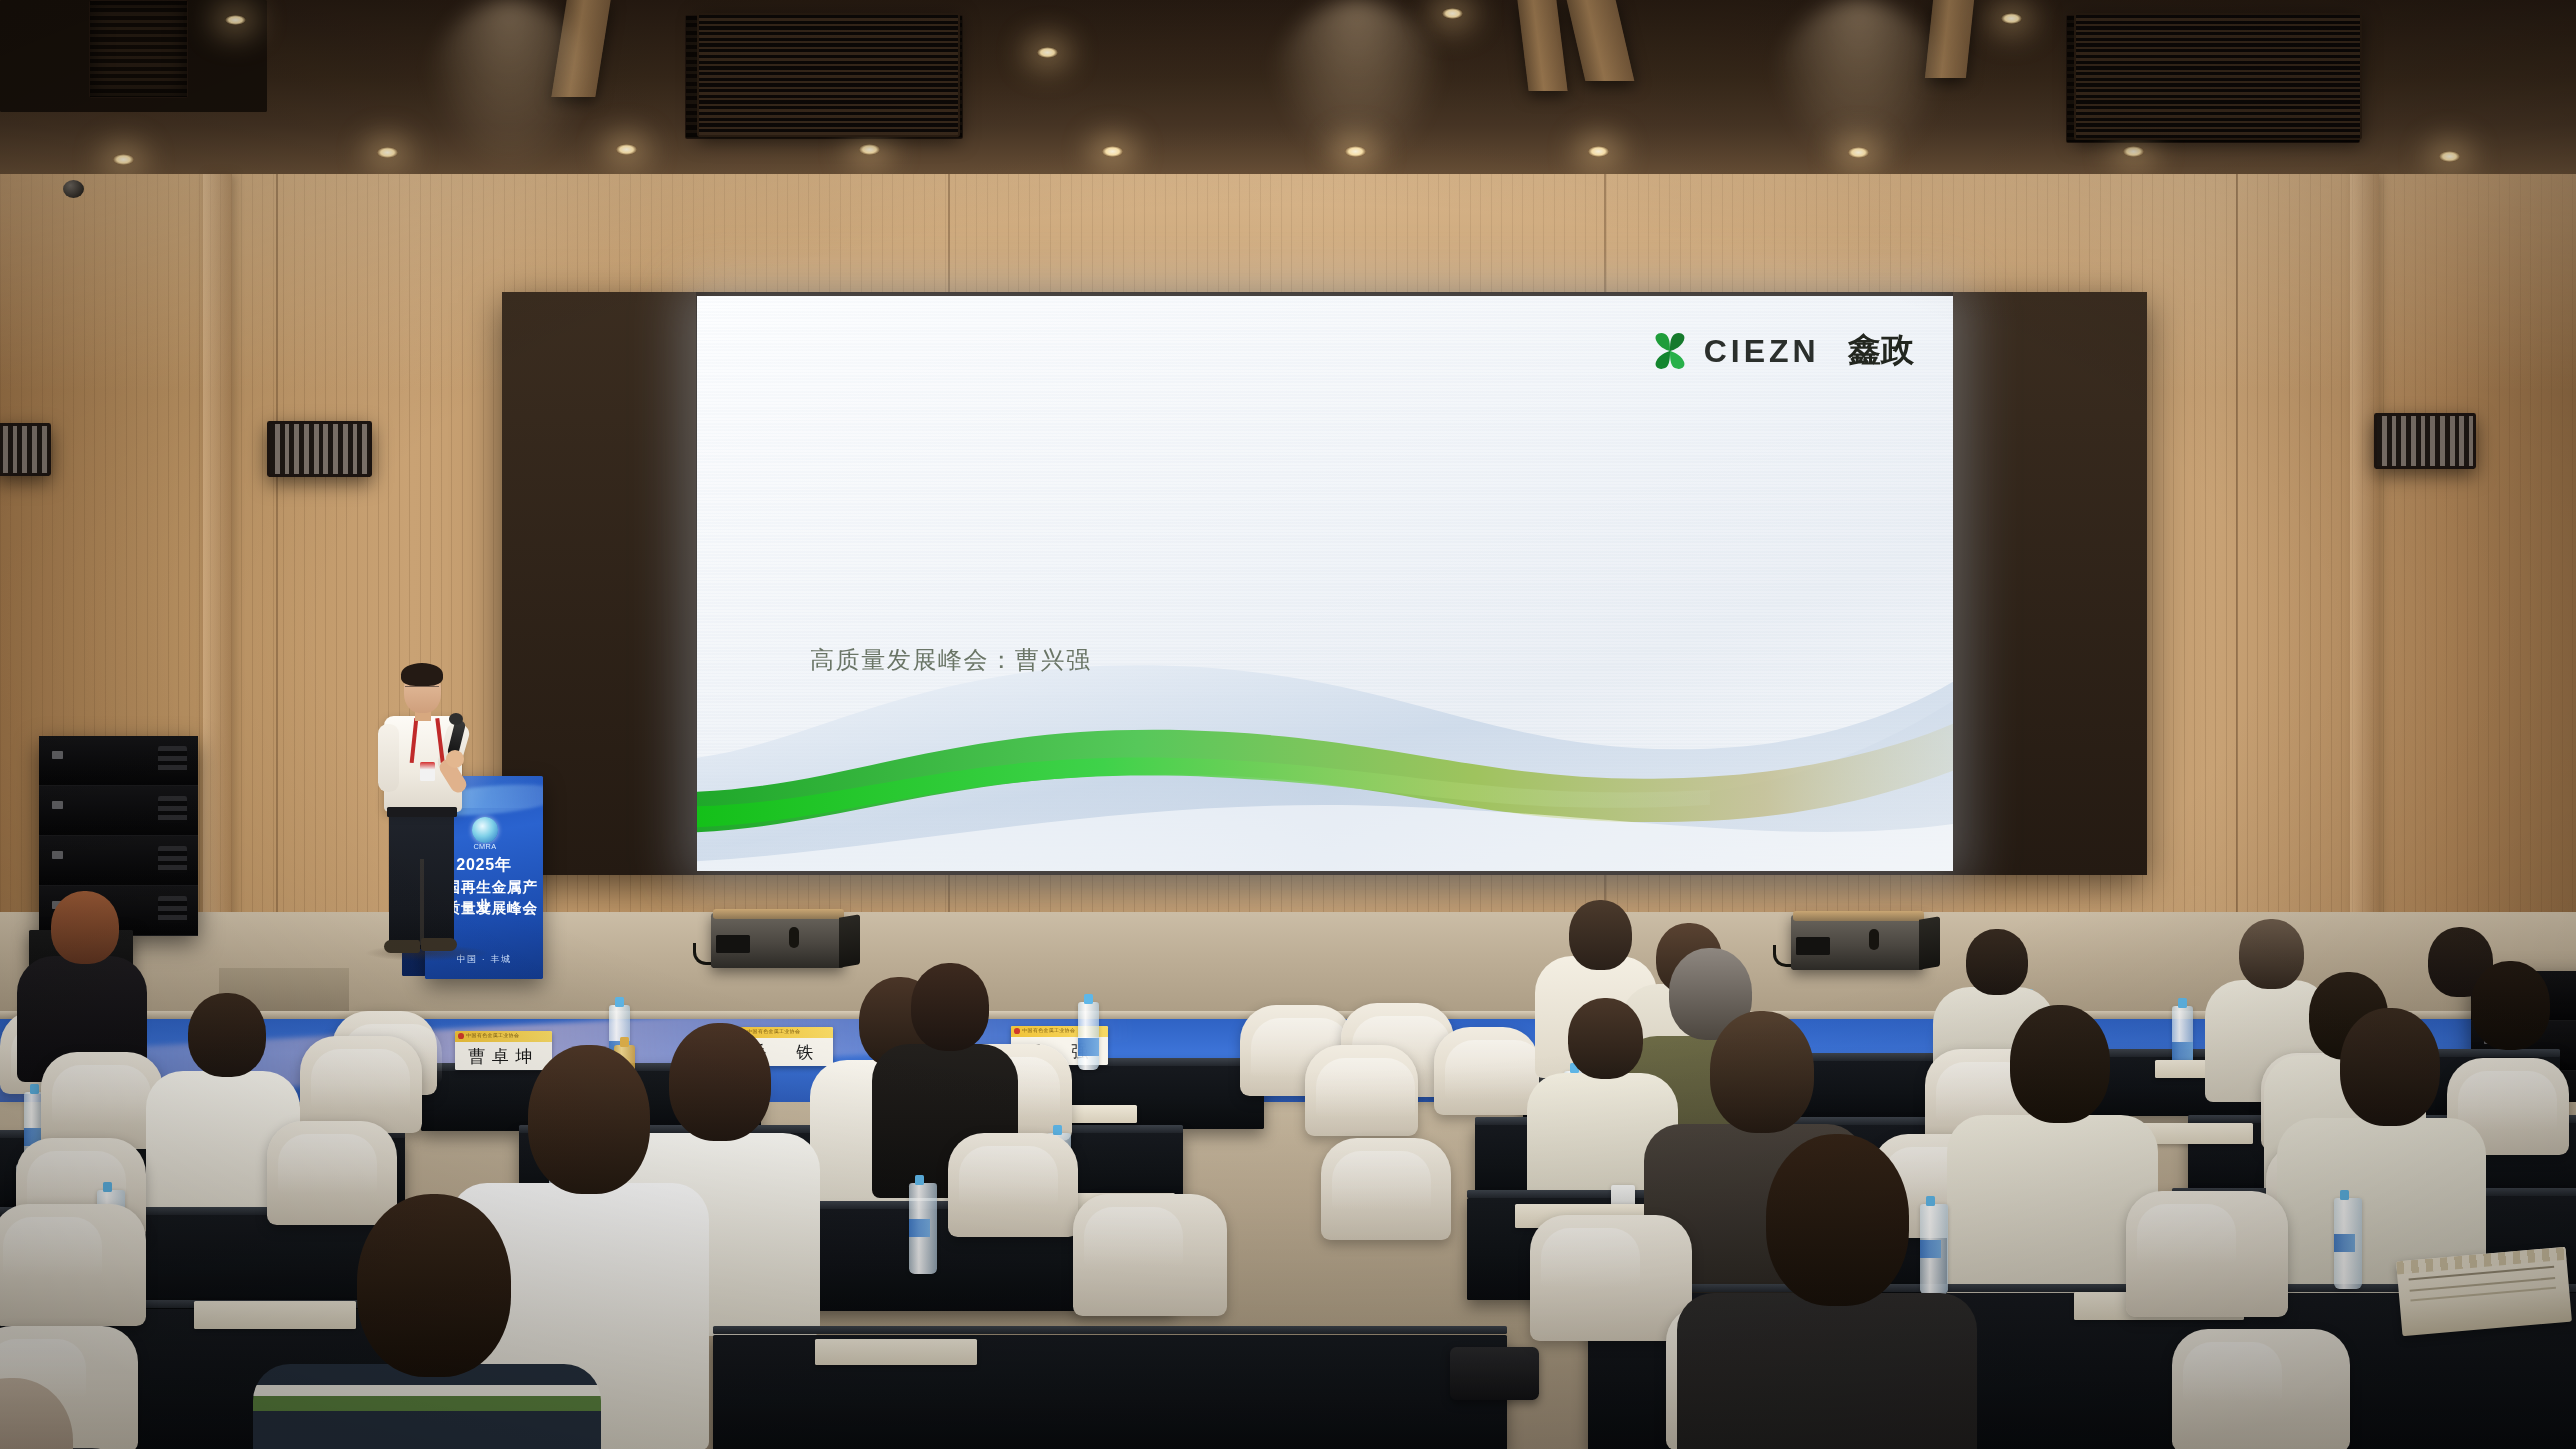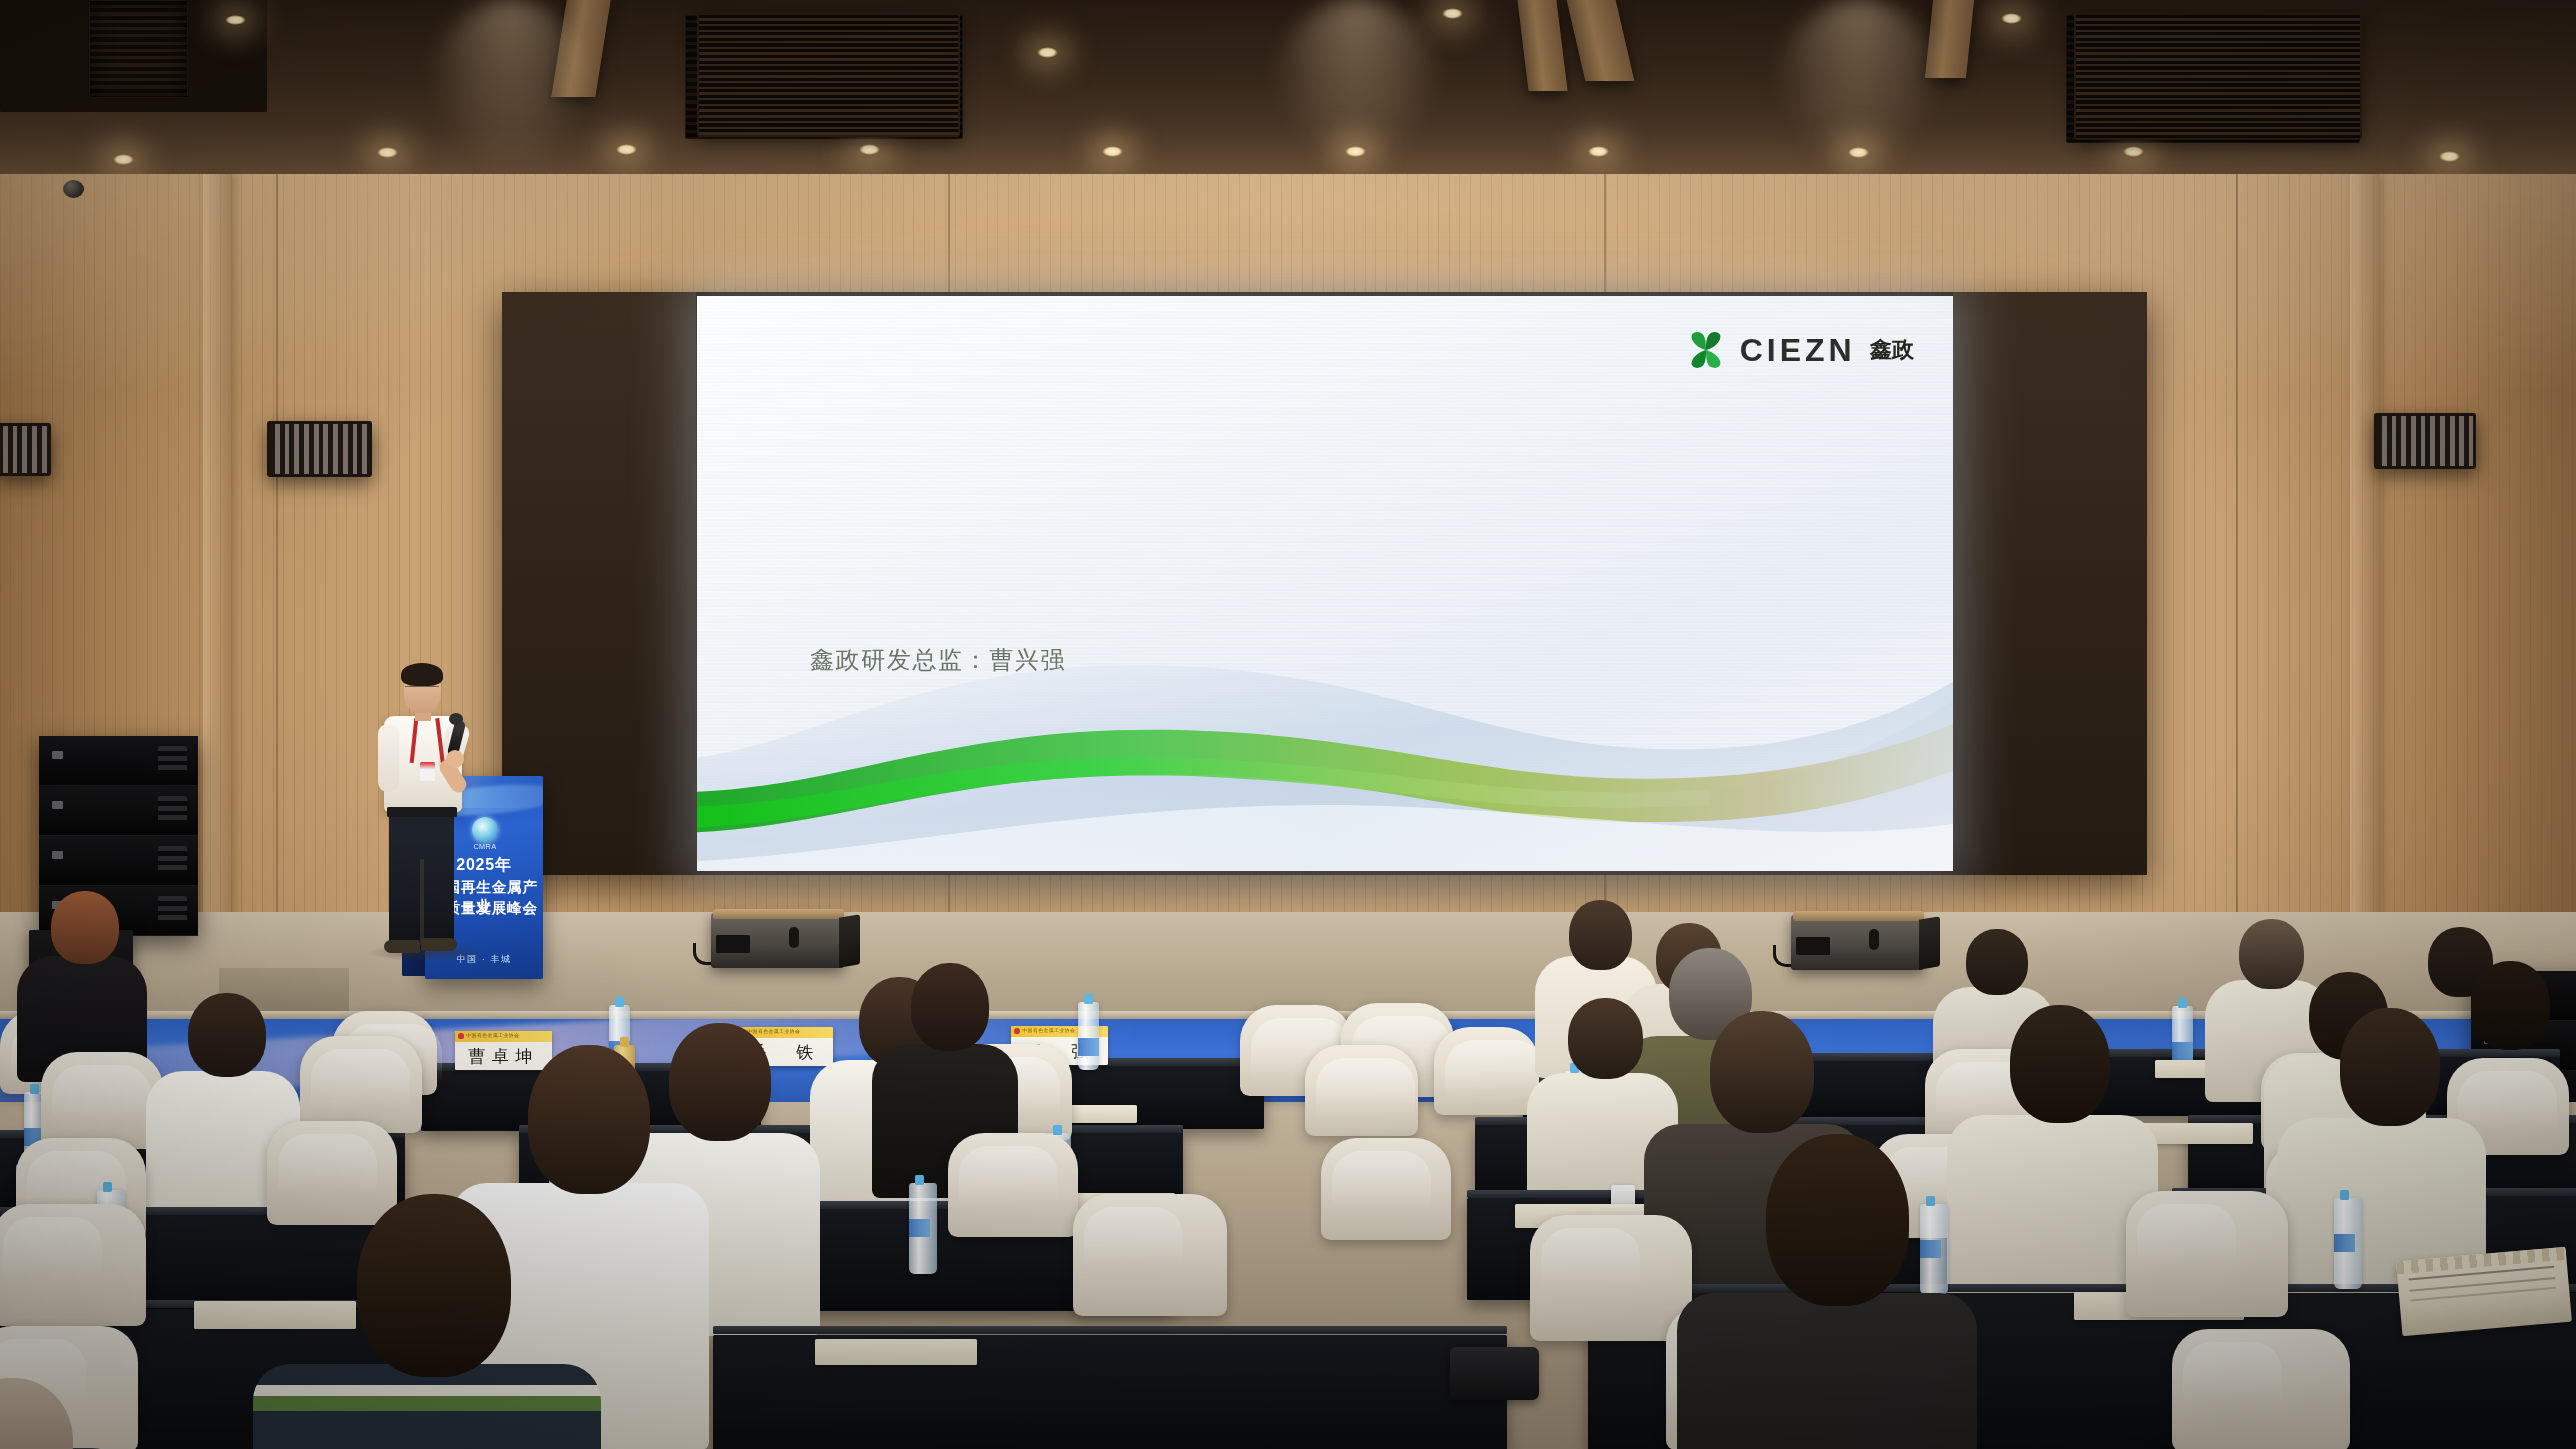--- a/index.html
+++ b/index.html
@@ -54,21 +54,21 @@
 
   .slide{position:absolute;left:697px;top:296px;width:1256px;height:575px;overflow:hidden;
     background:linear-gradient(160deg,#fdfeff 0%,#f2f5f9 38%,#e9eef4 68%,#f4f7fa 100%);
     box-shadow:0 0 49px 14.6px rgba(200,215,235,.30);}
   .slide::after{content:"";position:absolute;inset:0;pointer-events:none;
     background:repeating-linear-gradient(0deg,rgba(255,255,255,.09) 0 1.6px,rgba(205,215,228,.09) 1.6px 3.2px);}
 
   .slide-logo{position:absolute;right:39px;top:32px;display:flex;align-items:center;gap:11.3px;z-index:3;}
   .logo-mark{width:44px;height:44px;position:relative;}
   .logo-text{font-weight:bold;font-size:32px;letter-spacing:4px;color:#2b2f2c;line-height:1;}
-  .logo-cn{font-weight:bold;font-size:22px;color:#22261f;margin-left:3px;}
+  .logo-cn{font-weight:bold;font-size:33px;color:#22261f;margin-left:17px;}
 
   .slide-title{position:absolute;left:109px;top:231px;z-index:3;
     font-size:70px;font-weight:bold;letter-spacing:2.4px;color:#4b5a3e;
     text-shadow:1.6px 2.4px 0 rgba(120,135,105,.35),0 0 11.3px rgba(255,255,255,.5);}
   .slide-sub{position:absolute;left:113px;top:348px;z-index:3;
     font-size:24px;color:#6a7566;letter-spacing:1.6px;}
 
   .wave-svg{position:absolute;left:0;bottom:0;width:1256px;height:267px;z-index:2;}
 
   
@@ -325,21 +325,21 @@
           <path d="M27,27 C27,27 14,24 10,14 C7,7 14,3 21,6 C27,9 27,20 27,27 Z" fill="#1f9d3a"></path>
           <path d="M27,27 C27,27 40,24 44,14 C47,7 40,3 33,6 C27,9 27,20 27,27 Z" fill="#157a2c"></path>
           <path d="M27,27 C27,27 14,30 10,40 C7,47 14,51 21,48 C27,45 27,34 27,27 Z" fill="#13852e"></path>
           <path d="M27,27 C27,27 40,30 44,40 C47,47 40,51 33,48 C27,45 27,34 27,27 Z" fill="#28b04a"></path>
         </svg>
       </span>
       <span class="logo-text">CIEZN</span>
       <span class="logo-cn">鑫政</span>
     </div>
 
-    <div class="slide-sub">鑫政研发总监：曹兴强</div>
+    <div class="slide-sub">高质量发展峰会：曹兴强</div>
   </div>
 
   <div class="stage-floor"></div>
   <div class="stage-riser-l"></div>
   <div class="stage-edge"></div>
   <div class="stage-apron">
     <div class="apron-sheen"></div>
     <div class="apron-num">2</div>
   </div>
 

